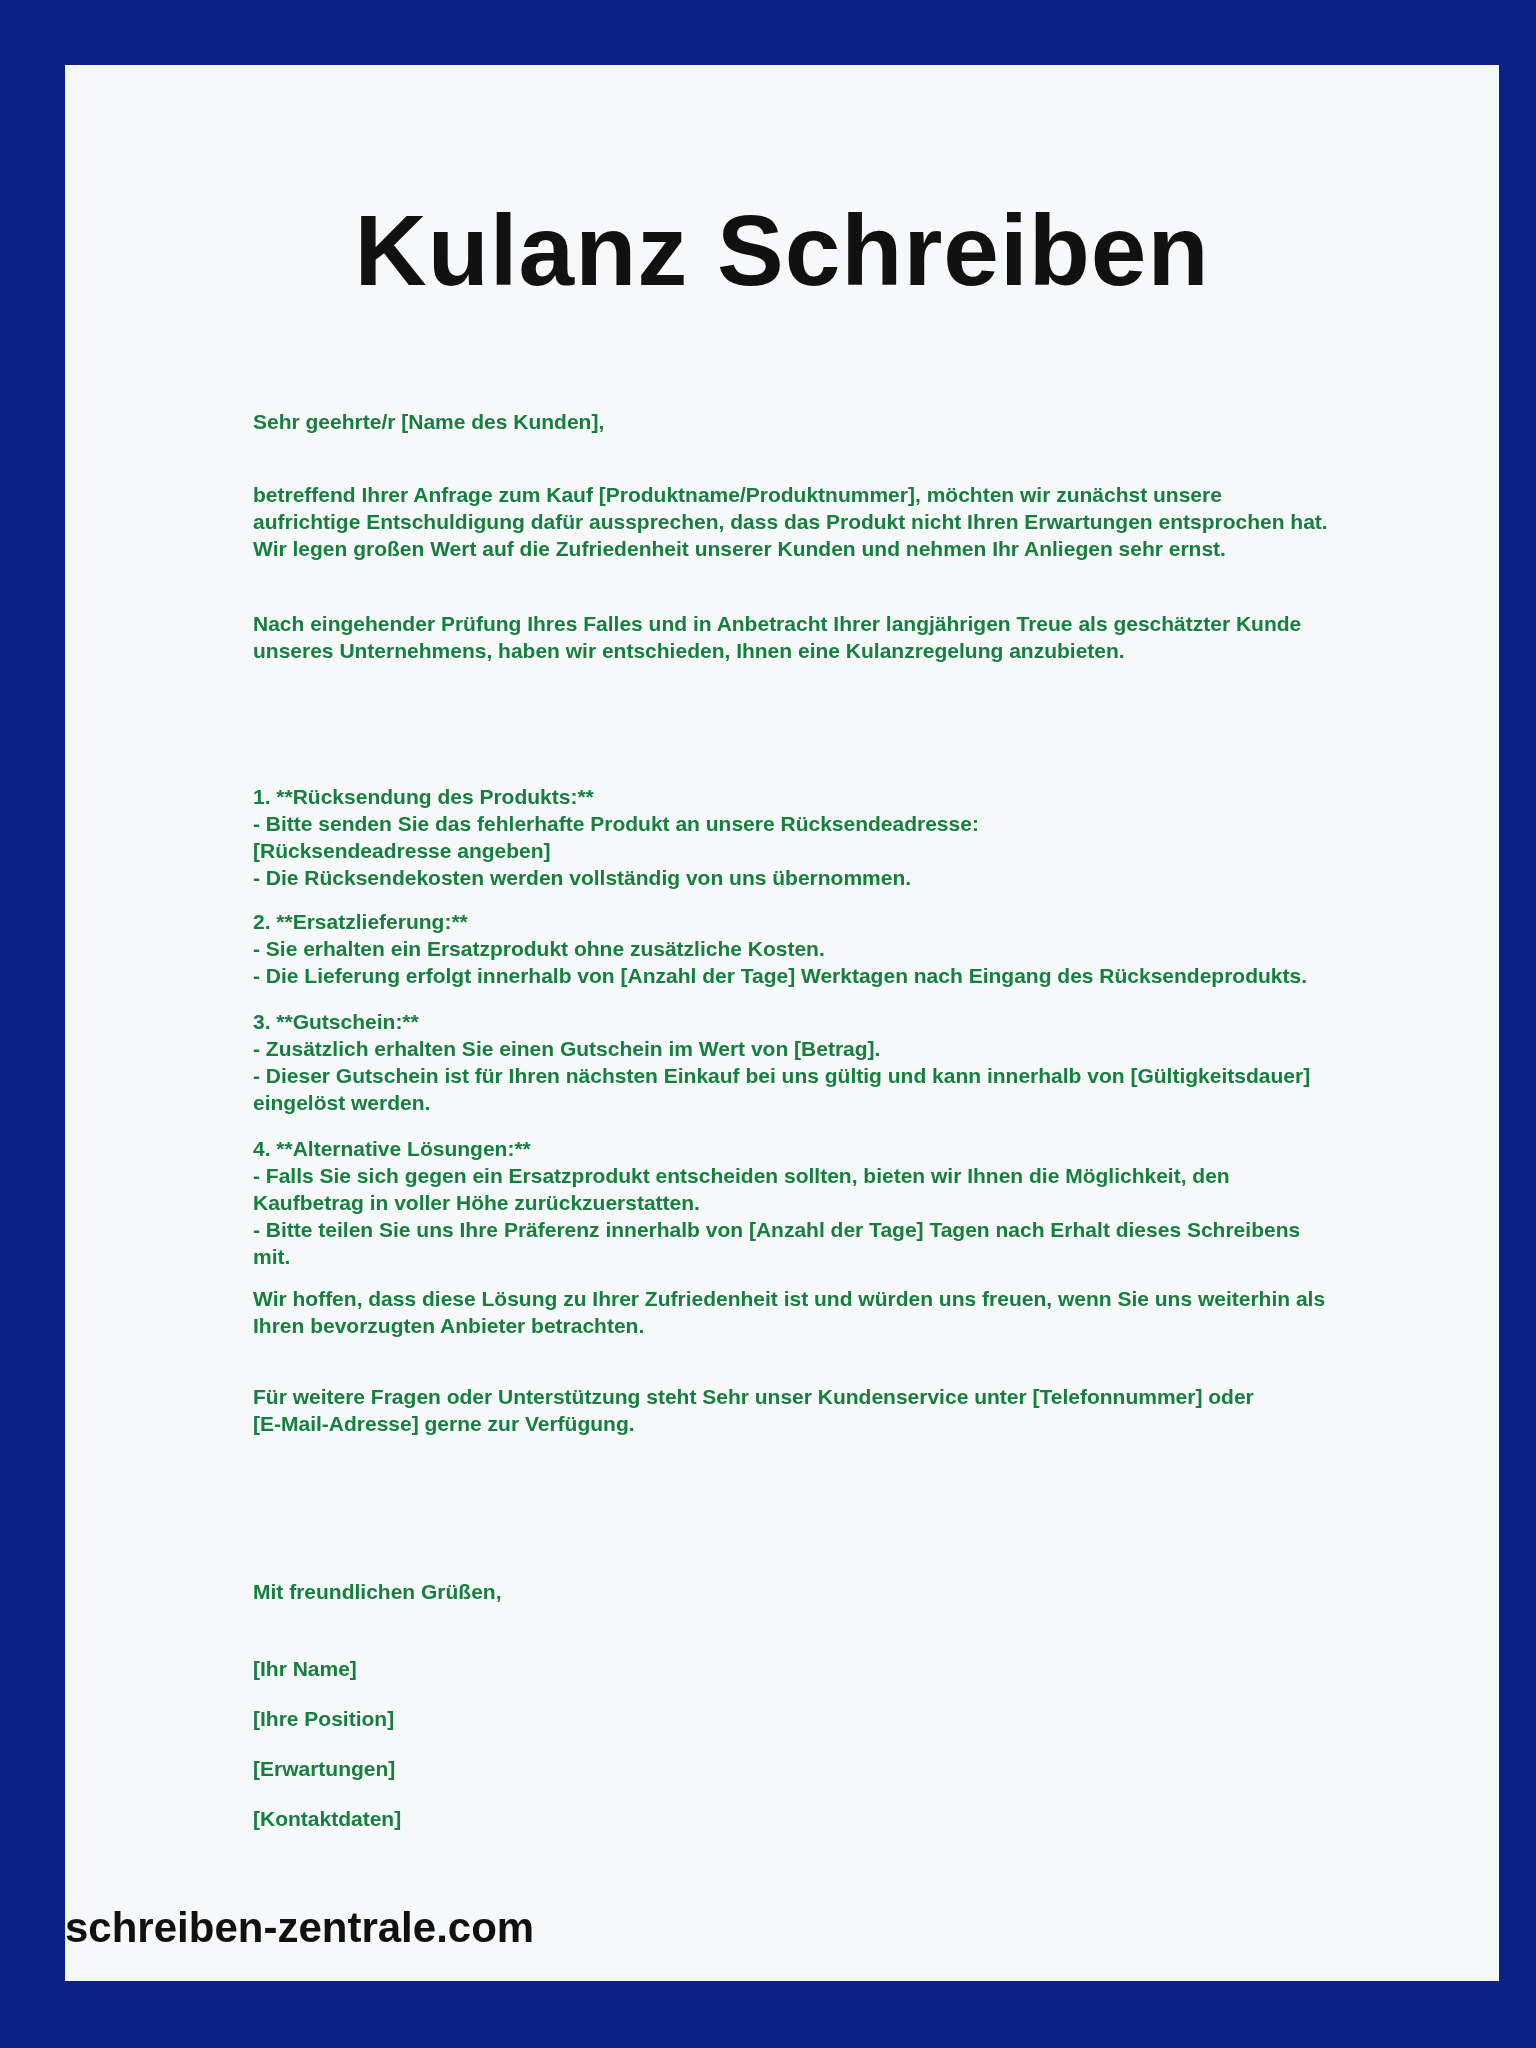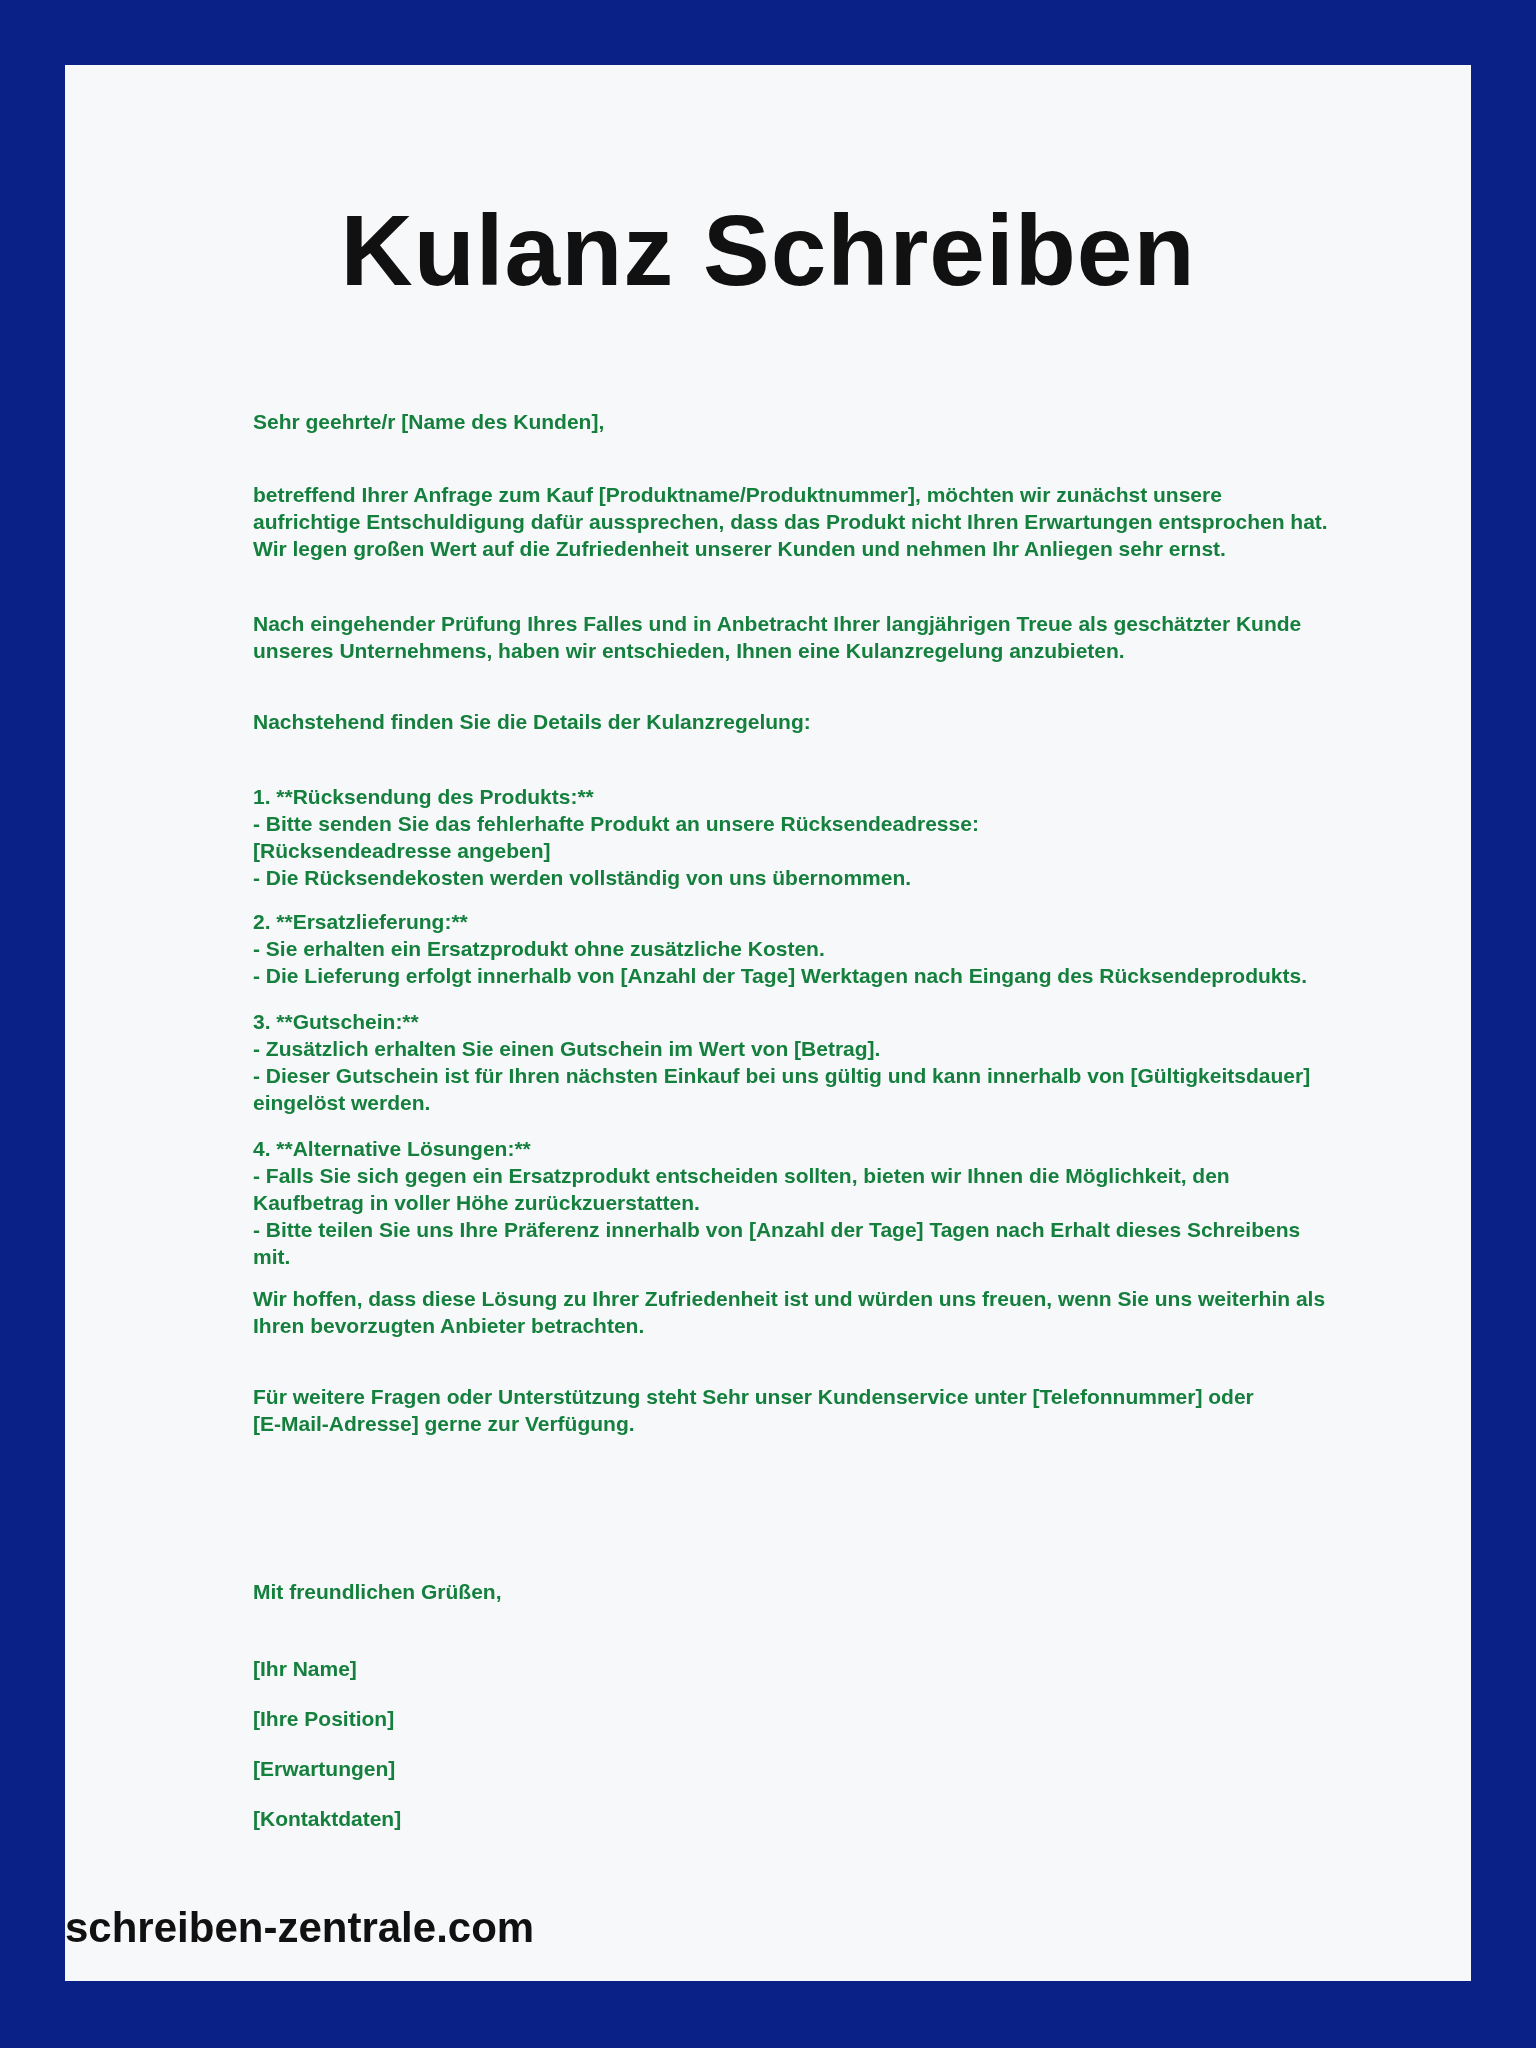--- a/index.html
+++ b/index.html
@@ -14,20 +14,21 @@
     font-family: "Liberation Sans", "DejaVu Sans", sans-serif;
     overflow: hidden;
   }
   .sheet {
     position: absolute;
     left: 65px;
     top: 65px;
     width: 1406px;
     height: 1916px;
     background: #f7f8fa;
+    padding-left: 28px;
   }
   .title {
     position: absolute;
     top: 135px;
     left: 0;
     width: 100%;
     margin: 0;
     text-align: center;
     font-weight: 700;
     font-size: 100px;
@@ -64,21 +65,20 @@
 
   <h1 class="title">Kulanz Schreiben</h1>
 
   <div class="para" style="top:338px">Sehr geehrte/r [Name des Kunden],</div>
 
   <div class="para" style="top:411px">betreffend Ihrer Anfrage zum Kauf [Produktname/Produktnummer], möchten wir zunächst unsere
 aufrichtige Entschuldigung dafür aussprechen, dass das Produkt nicht Ihren Erwartungen entsprochen hat.
 Wir legen großen Wert auf die Zufriedenheit unserer Kunden und nehmen Ihr Anliegen sehr ernst.</div>
   <div class="para" style="top:540px">Nach eingehender Prüfung Ihres Falles und in Anbetracht Ihrer langjährigen Treue als geschätzter Kunde
 unseres Unternehmens, haben wir entschieden, Ihnen eine Kulanzregelung anzubieten.</div>
-  <div class="para" style="top:638px">Nachstehend finden Sie die Details der Kulanzregelung:</div>
 
   <div class="para" style="top:713px">1. **Rücksendung des Produkts:**
 - Bitte senden Sie das fehlerhafte Produkt an unsere Rücksendeadresse:
 [Rücksendeadresse angeben]
 - Die Rücksendekosten werden vollständig von uns übernommen.</div>
   <div class="para" style="top:838px">2. **Ersatzlieferung:**
 - Sie erhalten ein Ersatzprodukt ohne zusätzliche Kosten.
 - Die Lieferung erfolgt innerhalb von [Anzahl der Tage] Werktagen nach Eingang des Rücksendeprodukts.</div>
   <div class="para" style="top:938px">3. **Gutschein:**
 - Zusätzlich erhalten Sie einen Gutschein im Wert von [Betrag].

